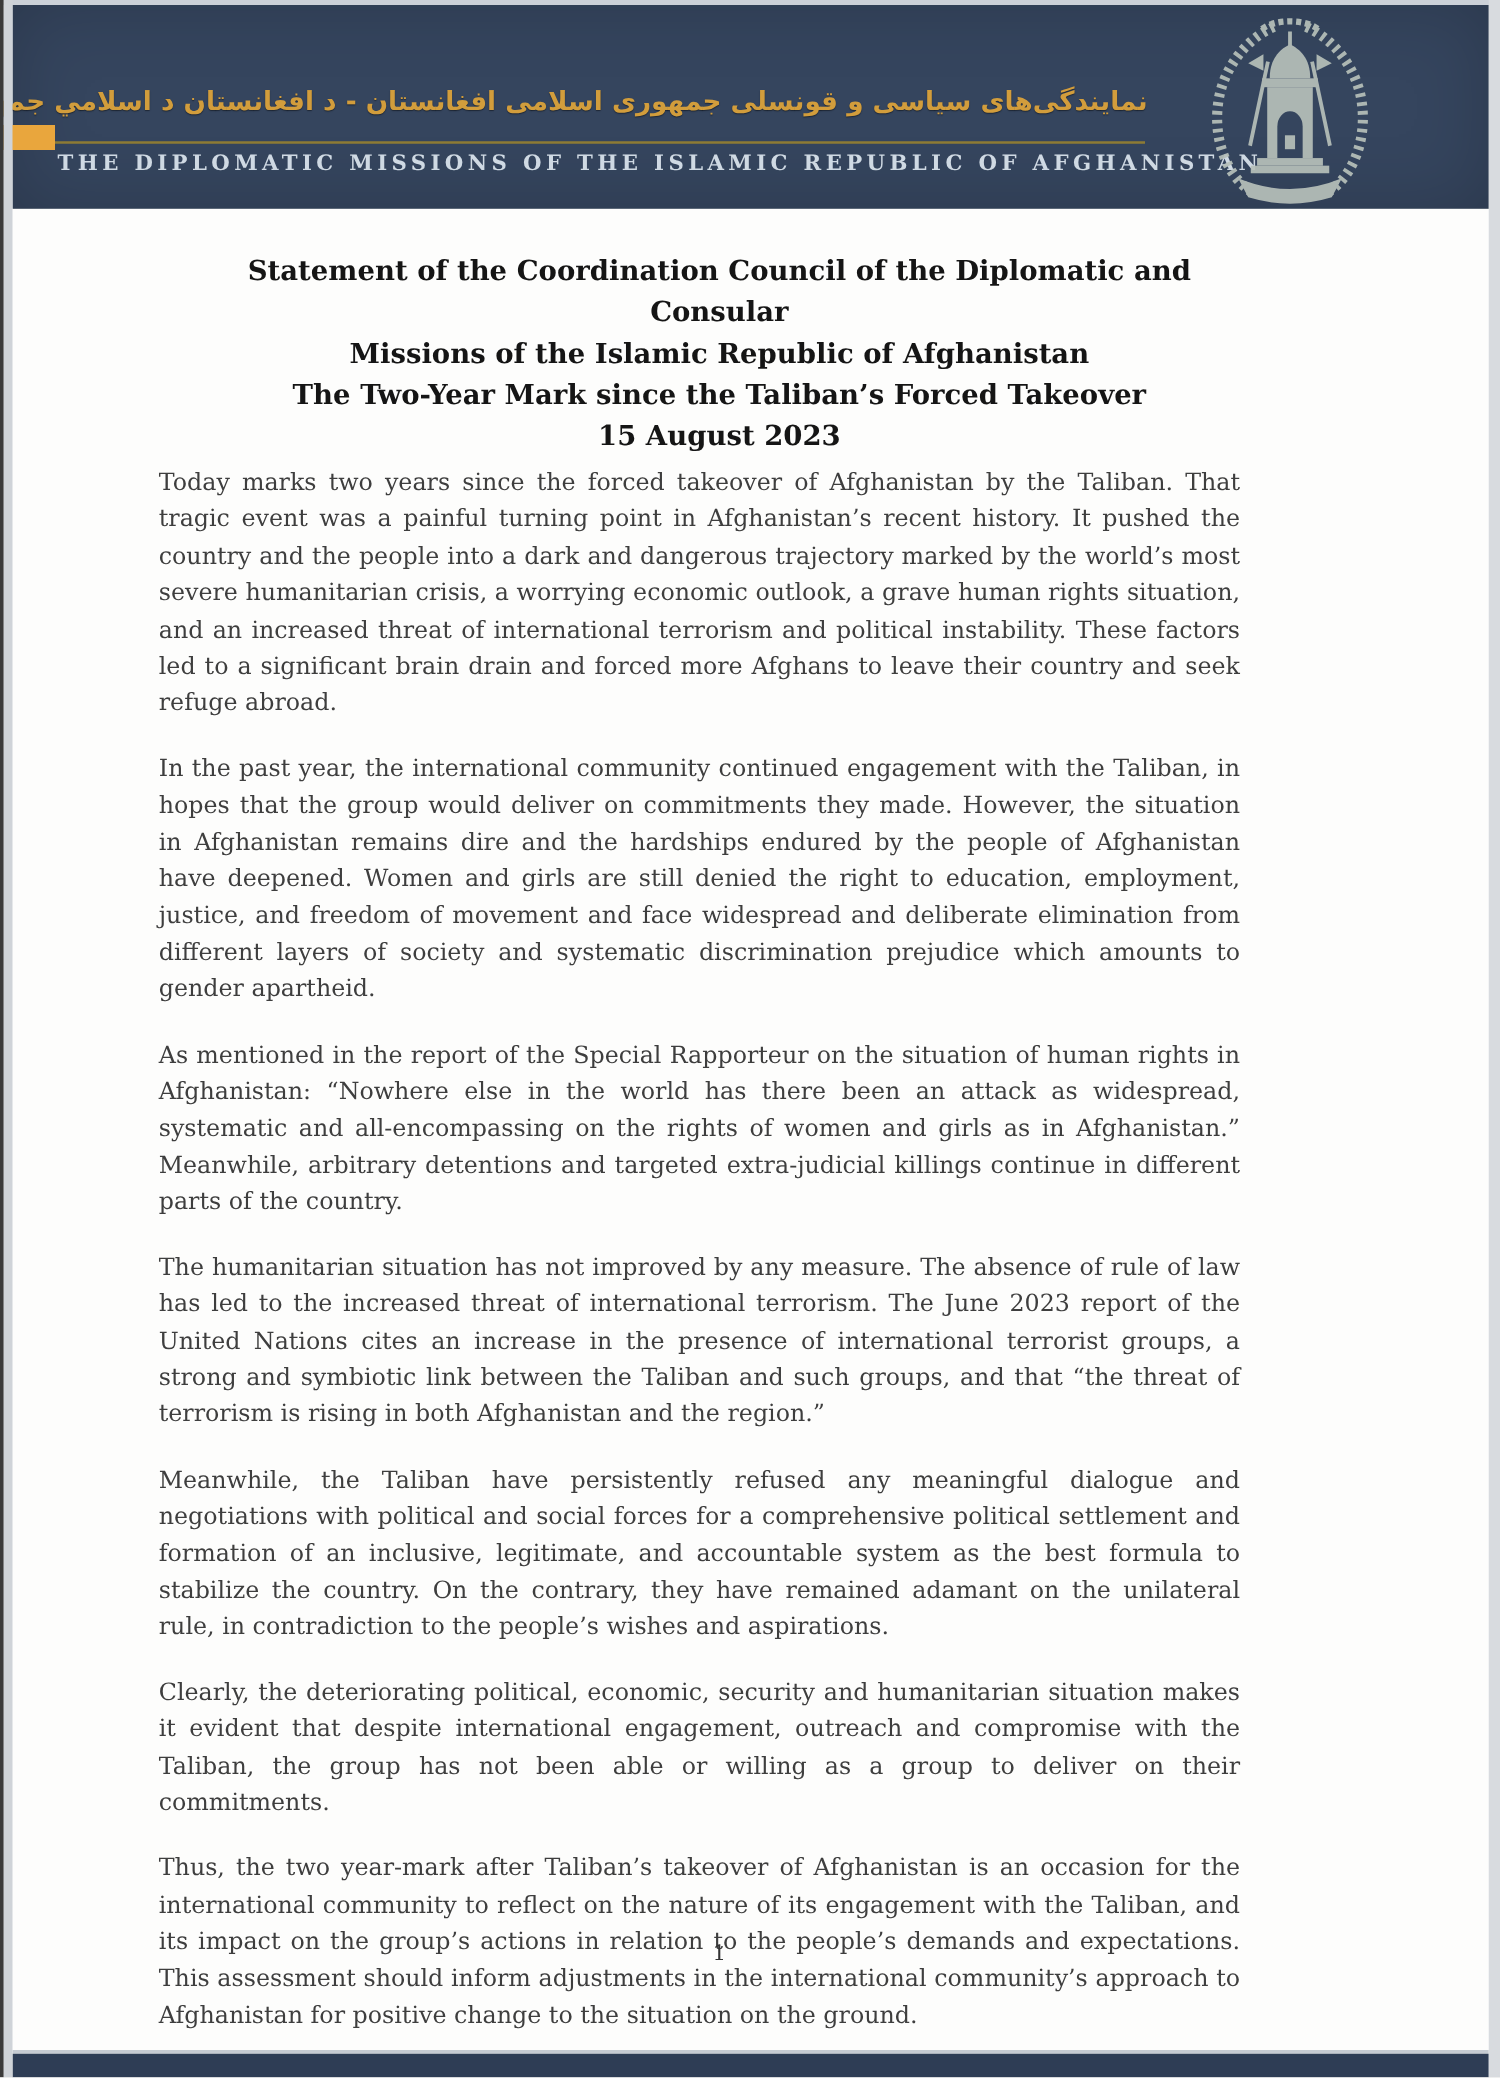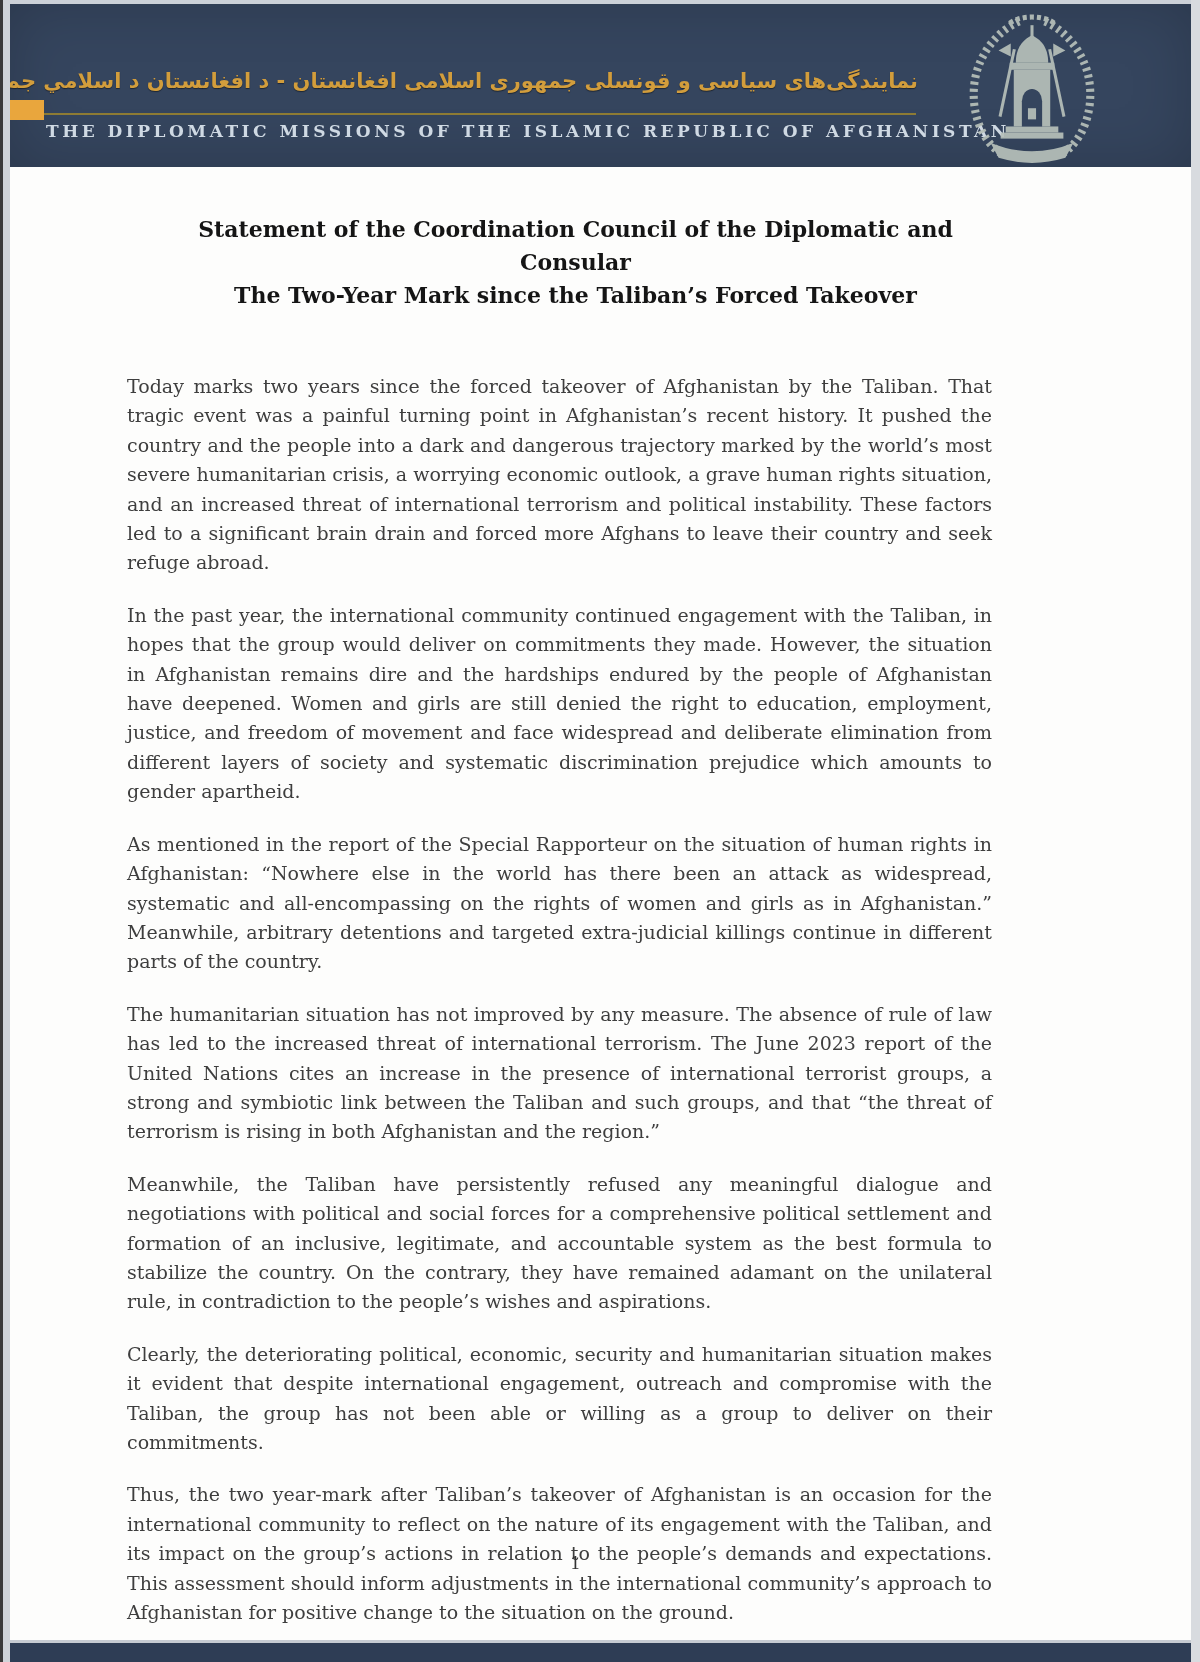--- a/index.html
+++ b/index.html
@@ -33,21 +33,21 @@
   .english-title{
     position:absolute;left:36px;top:117px;width:880px;
     font-weight:bold;font-size:17px;letter-spacing:3.5px;color:#cfd9e3;
     white-space:nowrap;
   }
   .emblem{position:absolute;left:950px;top:6px;width:144px;height:160px;opacity:.92;}
 
   
   .doc-title{
     position:absolute;left:143px;top:201px;width:865px;
-    text-align:center;font-weight:bold;font-size:22px;line-height:33px;color:#151515;margin-top:12px;
+    text-align:center;font-weight:bold;font-size:22px;line-height:33px;color:#151515;
   }
   .doc-body{
     position:absolute;left:127px;top:372px;width:865px;
     font-size:19px;line-height:29.4px;color:#3e3e3e;text-align:justify;
   }
   .doc-body p{margin:0 0 23px 0;text-indent:0;}
   .page-number{
     position:absolute;left:143px;top:1553px;width:865px;
     text-align:center;font-size:17px;color:#333;
   }
@@ -88,21 +88,23 @@
         <path d="M29,131 q41,17 82,0 l-8,15 q-33,10 -66,0 z"></path>
       </g>
       <path d="M60,115 v-25 a10,12 0 0 1 20,0 v25 z" fill="#35455e"></path>
       <rect x="66" y="97" width="8" height="11" fill="#b7c0ba"></rect>
     </svg>
   </div>
   <div class="accent-square"></div>
 
   <div class="doc-title">
     <div>Statement of the Coordination Council of the Diplomatic and Consular</div>
+    <div>Missions of the Islamic Republic of Afghanistan</div>
     <div>The Two-Year Mark since the Taliban’s Forced Takeover</div>
+    <div>15 August 2023</div>
   </div>
 
   <div class="doc-body">
     <p>Today marks two years since the forced takeover of Afghanistan by the Taliban. That tragic event was a painful turning point in Afghanistan’s recent history. It pushed the country and the people into a dark and dangerous trajectory marked by the world’s most severe humanitarian crisis, a worrying economic outlook, a grave human rights situation, and an increased threat of international terrorism and political instability. These factors led to a significant brain drain and forced more Afghans to leave their country and seek refuge abroad.</p>
     <p>In the past year, the international community continued engagement with the Taliban, in hopes that the group would deliver on commitments they made. However, the situation in Afghanistan remains dire and the hardships endured by the people of Afghanistan have deepened. Women and girls are still denied the right to education, employment, justice, and freedom of movement and face widespread and deliberate elimination from different layers of society and systematic discrimination prejudice which amounts to gender apartheid.</p>
     <p>As mentioned in the report of the Special Rapporteur on the situation of human rights in Afghanistan: “Nowhere else in the world has there been an attack as widespread, systematic and all-encompassing on the rights of women and girls as in Afghanistan.” Meanwhile, arbitrary detentions and targeted extra-judicial killings continue in different parts of the country.</p>
     <p>The humanitarian situation has not improved by any measure. The absence of rule of law has led to the increased threat of international terrorism. The June 2023 report of the United Nations cites an increase in the presence of international terrorist groups, a strong and symbiotic link between the Taliban and such groups, and that “the threat of terrorism is rising in both Afghanistan and the region.”</p>
     <p>Meanwhile, the Taliban have persistently refused any meaningful dialogue and negotiations with political and social forces for a comprehensive political settlement and formation of an inclusive, legitimate, and accountable system as the best formula to stabilize the country. On the contrary, they have remained adamant on the unilateral rule, in contradiction to the people’s wishes and aspirations.</p>
     <p>Clearly, the deteriorating political, economic, security and humanitarian situation makes it evident that despite international engagement, outreach and compromise with the Taliban, the group has not been able or willing as a group to deliver on their commitments.</p>
     <p>Thus, the two year-mark after Taliban’s takeover of Afghanistan is an occasion for the international community to reflect on the nature of its engagement with the Taliban, and its impact on the group’s actions in relation to the people’s demands and expectations.  This assessment should inform adjustments in the international community’s approach to Afghanistan for positive change to the situation on the ground.</p>

